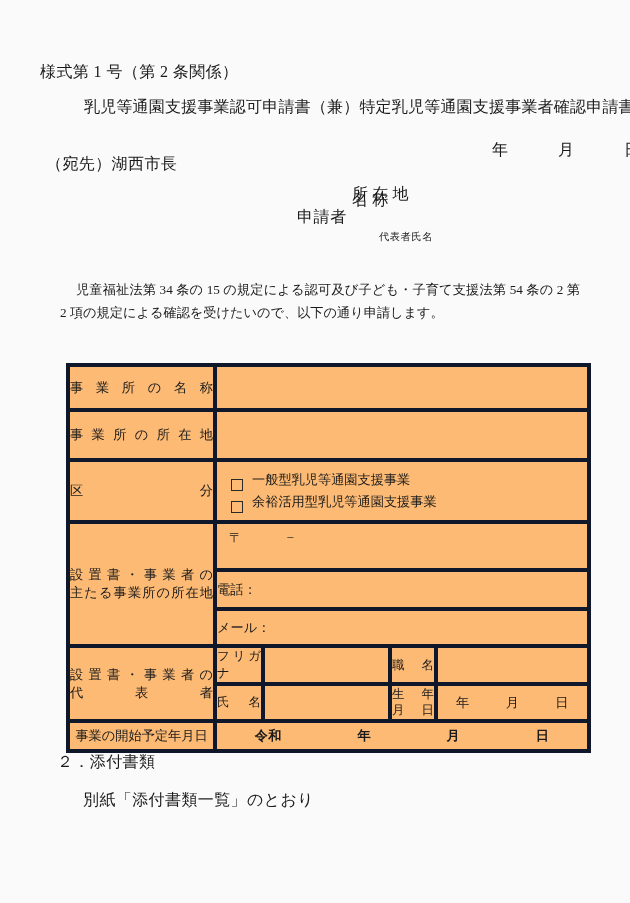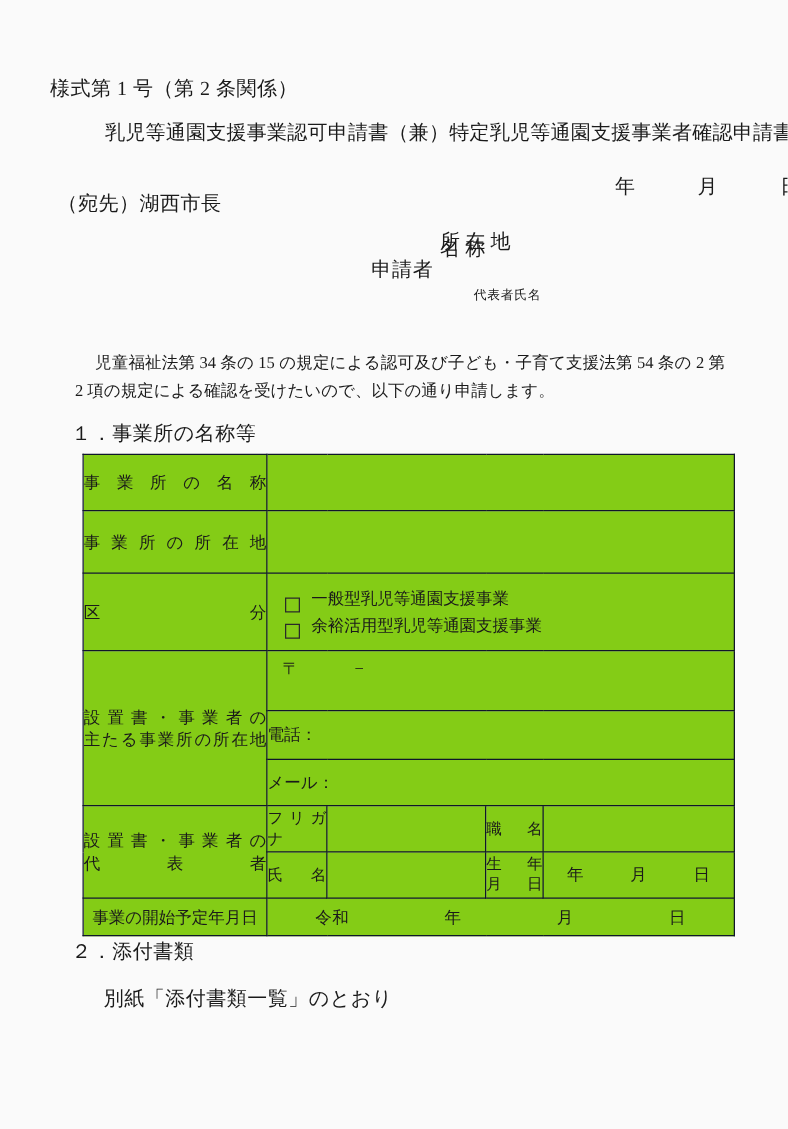--- a/index.html
+++ b/index.html
@@ -113,24 +113,24 @@
   #info-table {
     position: absolute;
     left: 66px;
     top: 363px;
     width: 521px;
     border-collapse: collapse;
     table-layout: fixed;
     font-size: 13.2px;
   }
   #info-table td {
-    border: 1px solid #0f172a;
+    border: 4px solid #0f172a;
     padding: 0;
     vertical-align: middle;
-    background: #84cc16;
+    background: #fdba74;
   }
 
   
   .lbl {
     width: 147px;
     padding: 0 9px;
     text-align: justify;
     text-align-last: justify;
     text-justify: inter-character;
   }
@@ -213,20 +213,21 @@
   }
 
   .start-cell {
     padding: 0 18px;
   }
   .start-inner {
     display: flex;
     justify-content: space-around;
     align-items: center;
     letter-spacing: 0.4px;
+    font-weight: bold;
   }
 </style>
 </head>
 <body>
 
 <div class="page">
 
   <div class="t fs13" id="form-code">様式第 1 号（第 2 条関係）</div>
 
   <div class="t fs13" id="doc-title">乳児等通園支援事業認可申請書（兼）特定乳児等通園支援事業者確認申請書</div>
@@ -235,21 +236,20 @@
 
   <div class="t fs13" id="addressee">（宛先）湖西市長</div>
 
   <div class="t fs13" id="applicant-label">申請者</div>
   <div class="t fs13" id="applicant-location">所在地</div>
   <div class="t fs13" id="applicant-name">名称</div>
   <div class="t fs10" id="applicant-rep">代表者氏名</div>
 
   <div id="body-paragraph">児童福祉法第 34 条の 15 の規定による認可及び子ども・子育て支援法第 54 条の 2 第 2 項の規定による確認を受けたいので、以下の通り申請します。</div>
 
-  <div class="t fs13" id="section1-heading">１．事業所の名称等</div>
 
   <table id="info-table">
     <colgroup>
       <col style="width:147px">
       <col style="width:48px">
       <col style="width:127px">
       <col style="width:46px">
       <col style="width:153px">
     </colgroup>
     <tbody>

